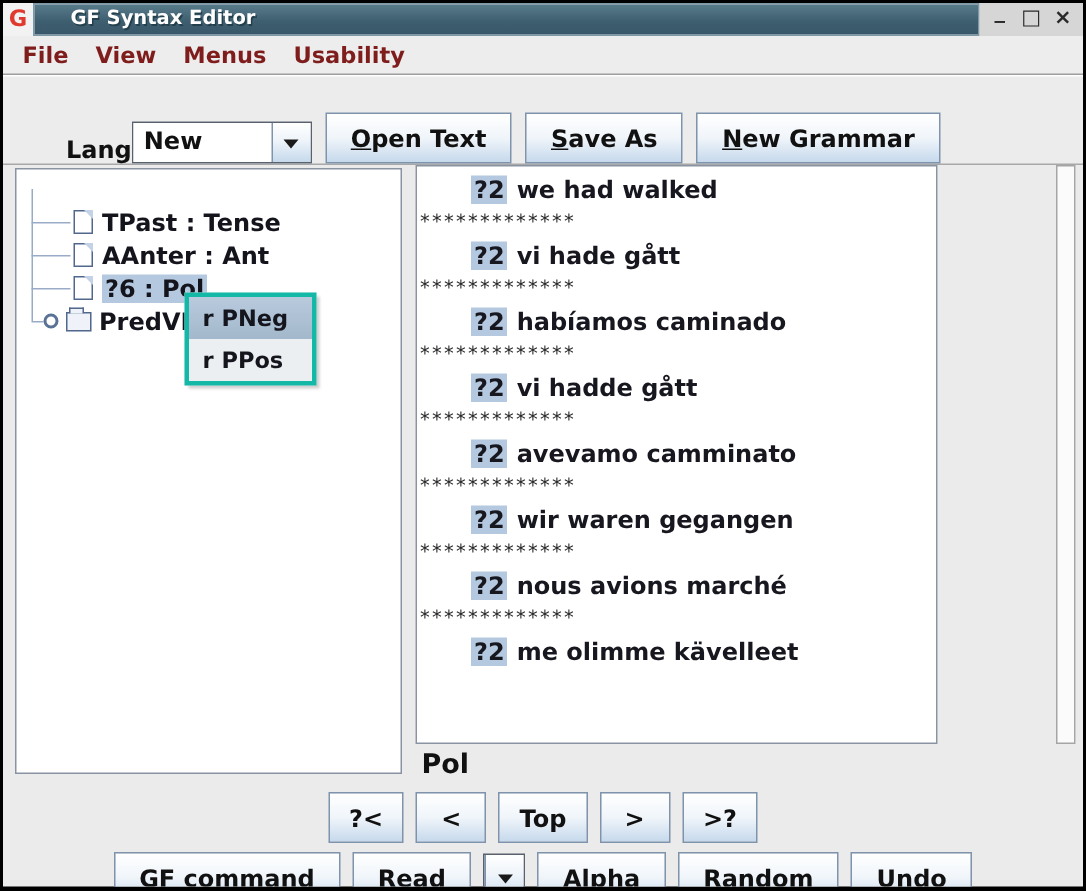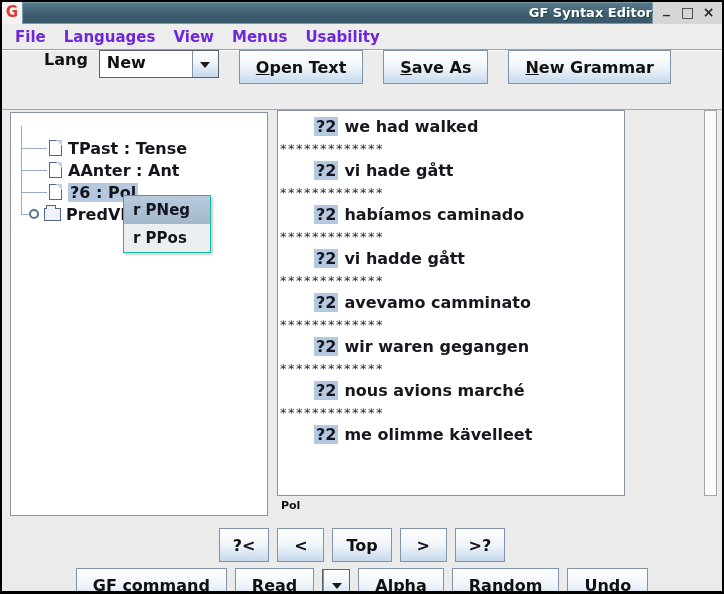--- a/index.html
+++ b/index.html
@@ -6,36 +6,36 @@
       font-family:"DejaVu Sans","Liberation Sans",sans-serif; }
   html,body { background:#9a9a9a; }
   .window { position:relative; width:724px; height:594px; background:#ebebeb;
             border:2px solid #000; border-bottom-width:3px; overflow:hidden; }
 
   
   .titlebar { display:flex; height:22px; background:#d6d6d6; }
   .logo { width:20px; height:22px; background:#f2f2f2; color:#e03a2f;
           font-weight:bold; font-size:15px; line-height:21px; text-align:center; }
   .titlebar-main { flex:1; background:linear-gradient(#587b8c,#3e5f70 55%,#39576a);
-          border:1px solid #7d98a7; color:#fff; text-align:right;
+          border:1px solid #7d98a7; color:#fff; text-align:left;
           font-size:13px; font-weight:bold; line-height:19px;
-          text-shadow:1px 1px 0 #24404d; }
+          text-shadow:1px 1px 0 #24404d;padding-left:24px; }
   .controls { display:flex; align-items:center; gap:4px; padding:0 5px; background:#d6d6d6; }
   .ctrl { width:17px; height:20px; text-align:center; font-weight:bold; color:#2a2a2a;
           font-size:14px; line-height:18px; }
   .ctrl.min { line-height:10px; }
 
   
   .menubar { height:26px; background:#ededed; display:flex; align-items:center;
              padding-left:4px; border-bottom:1px solid #9e9e9e; }
-  .menu-item { padding:2px 9px; font-size:15px; font-weight:bold; color:#6d28d9; }
-
-  
-  .toolbar { height:60px; background:#ececec; display:flex; align-items:flex-start;
-             border-bottom:1px solid #a8a8a8; box-shadow:inset 0 1px 0 #ffffff;gap:11px; }
+  .menu-item { padding:2px 9px; font-size:15px; font-weight:bold; color:#7f1d1d; }
+
+  
+  .toolbar { height:60px; background:#ececec; display:flex; align-items:flex-end;
+             border-bottom:1px solid #a8a8a8; box-shadow:inset 0 1px 0 #ffffff; }
   .lang-label { margin-left:42px; font-size:16px; font-weight:bold; color:#111; }
   .combo { display:flex; height:28px; border:1px solid #59616e; background:#fff; }
   .combo.lang { }
   .combo-value { padding:2px 7px 0 7px; font-size:16px; font-weight:bold;
                  color:#111; background:#fff; }
   .combo-value.lang { width:92px; }
   .combo-value.modify { width:76px; }
   .combo-btn { width:26px; border-left:1px solid #7f93ad;
                background:linear-gradient(180deg,#ffffff 0%,#eef4fa 45%,#c6d9ec 100%);
                display:flex; align-items:center; justify-content:center; }
@@ -50,21 +50,21 @@
   .mn { text-decoration:underline; }
 
   
   .main { position:relative; height:414px; background:#ebebeb; }
   .tree-panel { position:absolute; left:8px; top:2px; width:258px; height:404px;
                 background:#fff; border:1px solid #8a93a2; }
   .lin-panel { position:absolute; left:275px; top:0; width:348px; height:386px;
                background:#fff; border:1px solid #8a93a2; padding-top:6px; overflow:hidden; }
   .vscroll { position:absolute; left:702px; top:0; width:13px; height:386px;
              background:#fbfbfb; border:1px solid #a5a5a5; }
-  .status-label { position:absolute; left:279px; top:389px; font-size:11px;
+  .status-label { position:absolute; left:279px; top:389px; font-size:18px;
                   font-weight:bold; color:#111; }
 
   
   .trow { position:absolute; height:22px; display:flex; align-items:center; }
   .tlabel { font-size:16px; font-weight:bold; color:#14141c; white-space:pre; }
   .tlabel.selected { background:#b4c9e0; padding:0 2px; }
   .guide { position:absolute; background:#9aabc8; }
   .expander { width:10px; height:10px; border:2px solid #5a7296; border-radius:50%;
               margin-right:5px; flex:none; background:#fff; }
   .folder-icon { position:relative; width:17px; height:13px; background:#eff3f9;
@@ -72,21 +72,21 @@
   .folder-icon::before { content:""; position:absolute; top:-4px; left:1px; width:8px;
                  height:3px; background:#eff3f9; border:1px solid #51688c; border-bottom:none; }
   .file-icon { position:relative; width:13px; height:16px; background:#fff;
                border:1px solid #51688c; margin-right:6px; flex:none; }
   .file-icon::before { content:""; position:absolute; top:-1px; right:-1px;
                border-style:solid; border-width:0 6px 6px 0;
                border-color:#fff #c3d2e6 transparent transparent; }
 
   
   .popup { position:absolute; left:121px; top:85px; width:88px;
-           border:1px solid #14b8a6; background:#eceff2; z-index:5;
+           border:3px solid #14b8a6; background:#eceff2; z-index:5;
            box-shadow:2px 2px 2px rgba(0,0,0,0.2); }
   .popup-item { height:28px; display:flex; align-items:center; padding-left:9px;
                 font-size:15px; font-weight:bold; color:#15151d; white-space:pre; }
   .popup-item.selected { background:linear-gradient(#b9cadd,#a3b8cc); }
 
   
   .lin-sentence { height:22px; padding-left:36px; font-size:16px; font-weight:bold;
                   color:#17171f; white-space:pre; }
   .lin-token { background:#b4c9e0; padding:0 2px; }
   .lin-text { margin-left:6px; }
@@ -112,21 +112,20 @@
     <div class="titlebar-main">GF Syntax Editor</div>
     <div class="controls">
       <span class="ctrl min">_</span>
       <span class="ctrl">□</span>
       <span class="ctrl">×</span>
     </div>
   </div>
 
   <div class="menubar">
     <span class="menu-item">File</span>
-    <span class="menu-item">Languages</span>
     <span class="menu-item">View</span>
     <span class="menu-item">Menus</span>
     <span class="menu-item">Usability</span>
   </div>
 
   <div class="toolbar">
     <span class="lang-label">Lang</span>
     <div class="combo lang">
       <span class="combo-value lang">New</span>
       <span class="combo-btn">

